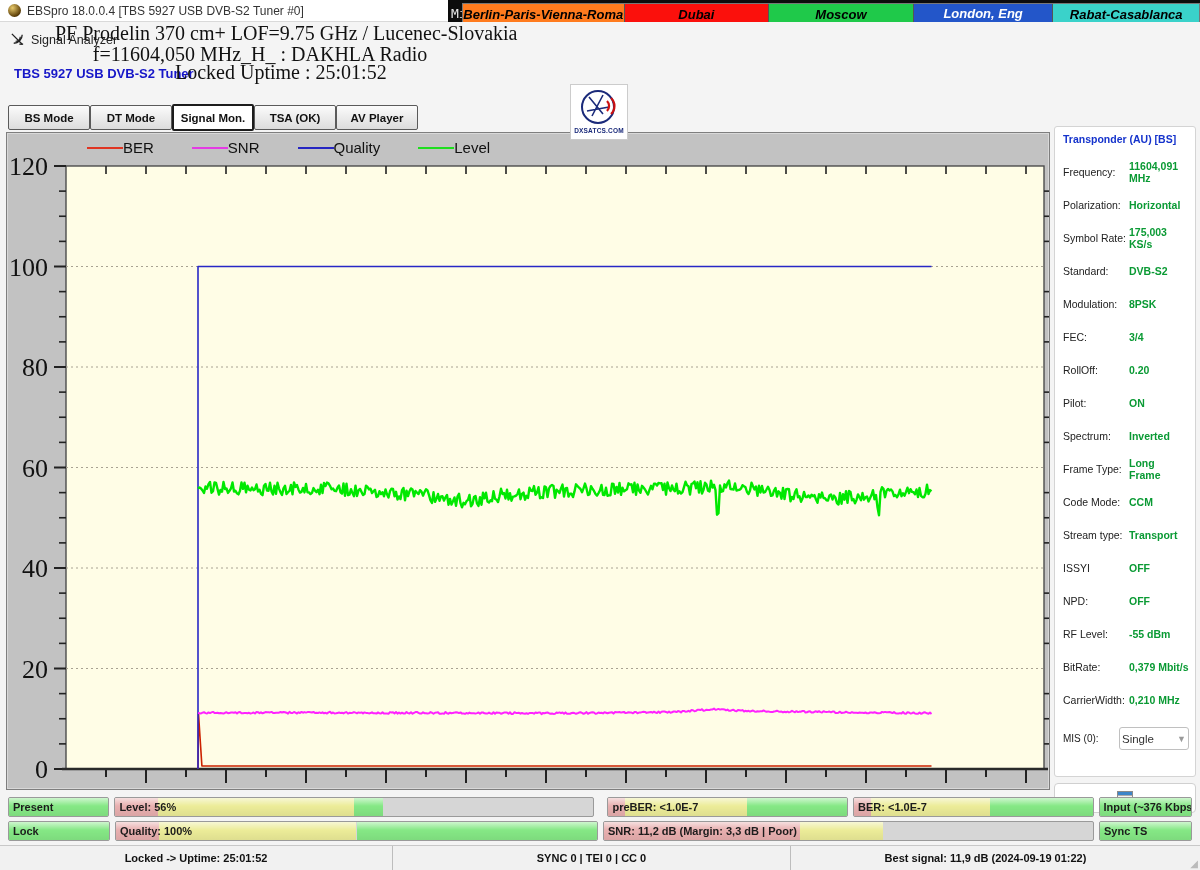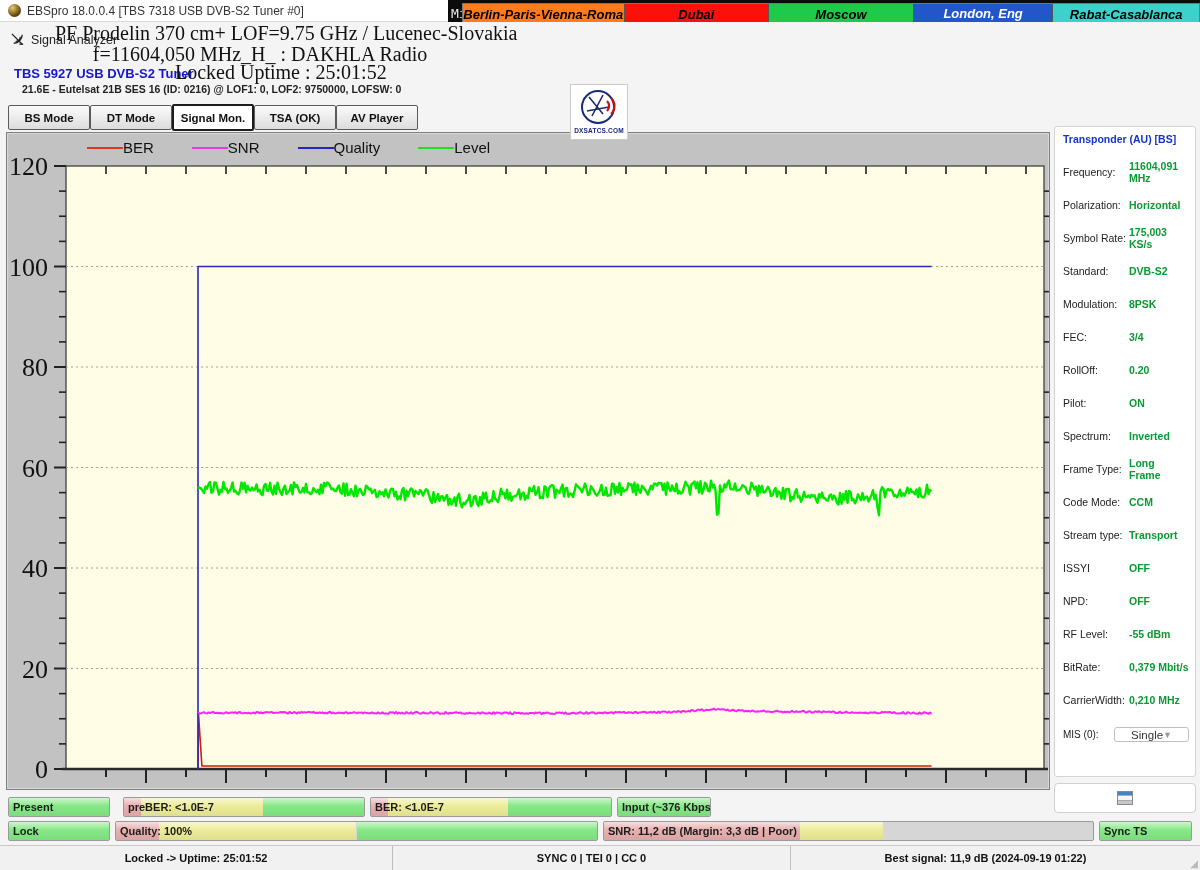--- a/index.html
+++ b/index.html
@@ -73,22 +73,22 @@
   
   #tp-panel { left:1054px; top:104px; width:142px; height:651px; background:#fff;
     border:1px solid #d4d4d4; border-radius:3px; }
   #tp-title { position:absolute; left:8px; top:6px; font-size:10.5px; font-weight:bold; color:#1533cc; }
   #tp-rows { position:absolute; left:8px; top:28px; width:126px; }
   .tp-row { height:33px; display:flex; align-items:center; }
   .tp-label { width:66px; font-size:10.5px; color:#222; }
   .tp-value { flex:1; font-size:10.5px; font-weight:bold; color:#0a9a34; }
   #mis-row { position:absolute; left:8px; top:600px; width:126px; display:flex; align-items:center; }
   #mis-label { width:56px; font-size:10px; color:#222; }
-  #mis-select { flex:1; height:15px; border:1px solid #c0c0c0; border-radius:3px; background:#fff;
-    display:flex; align-items:center; justify-content:space-between; padding:0 16px; font-size:11.5px; color:#333; cursor:pointer; }
+  #mis-select { flex:1; height:23px; border:1px solid #c0c0c0; border-radius:3px; background:#fff;
+    display:flex; align-items:center; justify-content:space-between; padding:0 2px; font-size:11.5px; color:#333; cursor:pointer; }
   #mis-select .chev { color:#9a9a9a; font-size:9px; }
 
   #stack-button { left:1054px; top:761px; width:142px; height:30px; background:#fff;
     border:1px solid #d0d0d0; border-radius:4px; display:flex; align-items:center; justify-content:center; cursor:pointer; }
   .stack-icon { width:16px; height:14px; border:1px solid #8a8a8a; display:flex; flex-direction:column; }
   .stack-icon i { flex:1; display:block; }
   .stack-icon i:nth-child(1){ background:#3d85c8; }
   .stack-icon i:nth-child(2){ background:#f4f4f4; border-top:1px solid #aaa; border-bottom:1px solid #aaa; }
   .stack-icon i:nth-child(3){ background:#c8c8c8; }
 
@@ -110,21 +110,21 @@
   .sb-cell + .sb-cell { border-left:1px solid #bdbdbd; }
   #sb-left { width:392px; } #sb-center { width:398px; } #sb-right { width:390px; }
   #sb-grip { flex:1; position:relative; }
   #sb-grip::after { content:"◢"; position:absolute; right:2px; bottom:1px; font-size:10px; color:#bbb; }
 </style>
 </head>
 <body>
 
 <div id="titlebar" class="abs">
   <span id="app-icon"></span>
-  <span>EBSpro 18.0.0.4 [TBS 7318 USB DVB-S2 Tuner #0]</span>
+  <span>EBSpro 18.0.0.4 [TBS 5927 USB DVB-S2 Tuner #0]</span>
 </div>
 
 <div id="console" class="abs">
   <div class="partial">Mi
 (c</div>
   <div class="cmdline">C:\Users\Roman Dávid&gt;Signal monitoring_PF 370_LC/SK_Eutelsat 21B-21.5°E_11 604 SNRT Dakhla_18.9.24+</div>
 </div>
 
 <div id="clockbar" class="abs">
     <div class="clock-cell" style="width: 162px;">
@@ -183,21 +183,20 @@
     <svg width="15" height="15" viewBox="0 0 16 16">
       <path d="M2 2 L13 13 M13 3 A9 9 0 0 1 4 12 M11 5 A5.5 5.5 0 0 1 6 10" stroke="#222" stroke-width="1.4" fill="none"></path>
       <path d="M10 13 L14 13" stroke="#222" stroke-width="1.4"></path>
     </svg>
     <span>Signal Analyzer</span>
   </div>
   <div id="title-line1">PF Prodelin 370 cm+ LOF=9.75 GHz / Lucenec-Slovakia</div>
   <div id="title-line2">f=11604,050 MHz_H_ : DAKHLA Radio</div>
   <div id="tuner-name">TBS 5927 USB DVB-S2 Tuner</div>
   <div id="uptime">Locked Uptime : 25:01:52</div>
-  <div id="sat-info">21.6E - Eutelsat 21B  SES 16 (ID: 0216) @ LOF1: 0, LOF2: 9750000, LOFSW: 0</div>
 
   <div id="tabs">
       <div class="tab">BS Mode</div>
       <div class="tab">DT Mode</div>
       <div class="tab active">Signal Mon.</div>
       <div class="tab">TSA (OK)</div>
       <div class="tab">AV Player</div>
     </div>
 
   <div id="chart-panel" class="abs">
@@ -419,20 +418,26 @@
         <i></i>
         <i></i>
       </span>
   </div>
 
   <div id="ind-row-0" class="ind-row">
       <div class="ind-bar" style="width: 102px; text-align: right;">
         <span class="ind-seg" style="left: 0%; width: 100%; background-color: rgb(133, 232, 133);"></span>
         <span class="ind-label">Present</span>
       </div>
+      <div class="ind-bar" style="width: 483px;">
+        <span class="ind-seg" style="left: 0%; width: 9%; background-color: rgb(232, 175, 175);"></span>
+        <span class="ind-seg" style="left: 9%; width: 41%; background-color: rgb(236, 236, 152);"></span>
+        <span class="ind-seg" style="left: 50%; width: 6%; background-color: rgb(133, 232, 133);"></span>
+        <span class="ind-label">Level: 56%</span>
+      </div>
       <div class="ind-bar" style="width: 242px; margin-left: 8px;">
         <span class="ind-seg" style="left: 0%; width: 7%; background-color: rgb(232, 175, 175);"></span>
         <span class="ind-seg" style="left: 7%; width: 51%; background-color: rgb(236, 236, 152);"></span>
         <span class="ind-seg" style="left: 58%; width: 42%; background-color: rgb(133, 232, 133);"></span>
         <span class="ind-label">preBER: &lt;1.0E-7</span>
       </div>
       <div class="ind-bar" style="width: 242px;">
         <span class="ind-seg" style="left: 0%; width: 7%; background-color: rgb(232, 175, 175);"></span>
         <span class="ind-seg" style="left: 7%; width: 50%; background-color: rgb(236, 236, 152);"></span>
         <span class="ind-seg" style="left: 57%; width: 43%; background-color: rgb(133, 232, 133);"></span>

